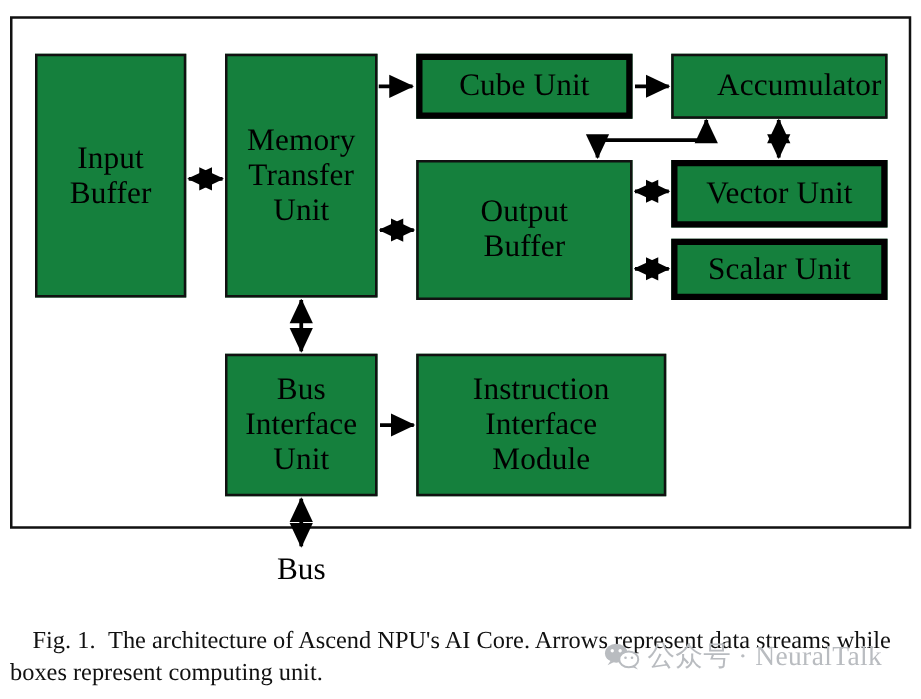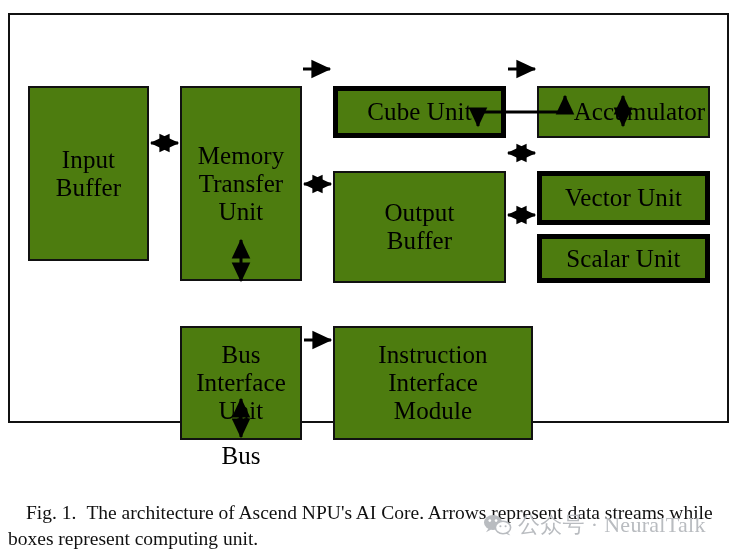--- a/index.html
+++ b/index.html
@@ -32,38 +32,37 @@
     height: 410px;
     border: 2px solid #111;
     box-sizing: border-box;
     background: transparent;
   }
 
   
   .box {
     position: absolute;
     box-sizing: border-box;
-    background: #4d7c0f;
+    background: #15803d;
     display: flex;
     align-items: center;
     justify-content: center;
     text-align: center;
     line-height: 1.12;
     font-size: 25px;
     letter-spacing: 0.1px;
     z-index: 5;
-    margin-top: 43px;
   }
   .box.thin  { border: 2px solid #111; }
   .box.thick { border: 5px solid #000; }
 
   .box span { display: block; }
 
   
-  #box-input-buffer        { left: 28px;  top: 43px;  width: 121px; height: 175px; }
+  #box-input-buffer        { left: 28px;  top: 43px;  width: 121px; height: 195px; }
   #box-memory-transfer     { left: 180px; top: 43px;  width: 122px; height: 195px; }
   #box-cube-unit           { left: 333px; top: 43px;  width: 173px; height: 52px;  }
   #box-accumulator         { left: 537px; top: 43px;  width: 173px; height: 52px; padding-left: 32px;  }
   #box-output-buffer       { left: 333px; top: 128px; width: 173px; height: 112px; }
   #box-vector-unit         { left: 537px; top: 128px; width: 173px; height: 54px;  }
   #box-scalar-unit         { left: 537px; top: 191px; width: 173px; height: 49px;  }
   #box-bus-interface       { left: 180px; top: 283px; width: 122px; height: 114px; }
   #box-instruction-dispatch{ left: 333px; top: 283px; width: 200px; height: 114px; }
 
   

